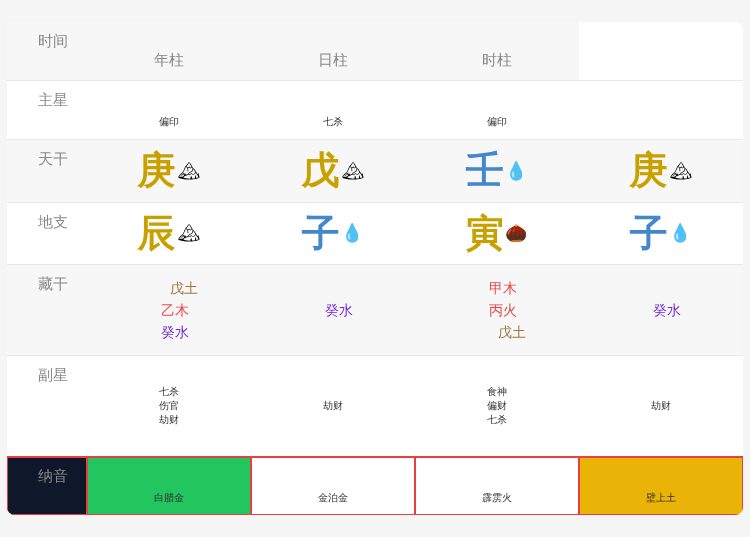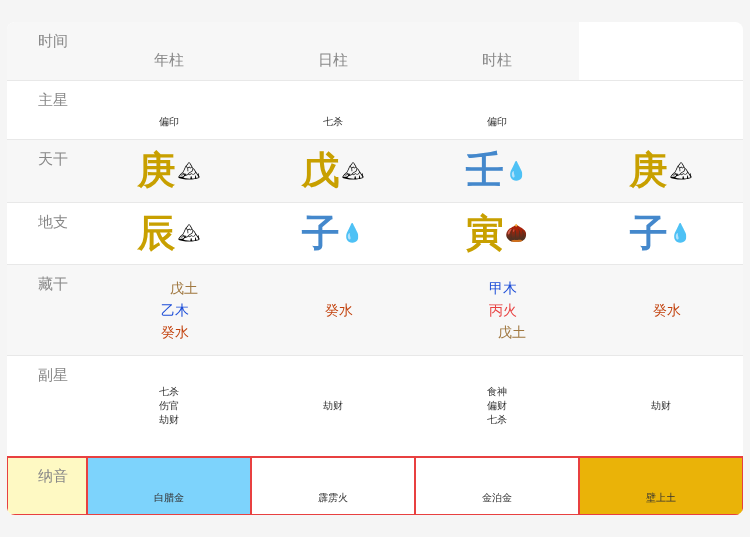--- a/index.html
+++ b/index.html
@@ -72,27 +72,27 @@
     }
 
     .text-large-blue {
       color: #4488cc;
       font-size: 38px;
       font-weight: bold;
       line-height: 1.1;
     }
 
     .text-green {
-      color: #1d4ed8;
+      color: #ef4444;
       font-size: 14px;
       line-height: 1.6;
     }
 
     .text-blue-small {
-      color: #c2410c;
+      color: #6d28d9;
       font-size: 14px;
       line-height: 1.6;
     }
 
     .text-red-small {
       color: #e84040;
       font-size: 14px;
       line-height: 1.6;
     }
 
@@ -279,30 +279,30 @@
       <span class="text-black">食神</span>
       <span class="text-black">偏财</span>
       <span class="text-black">七杀</span>
     </div>
     <div class="cell fu-cell row-bg-white multi-line">
       <span class="text-black">劫财</span>
     </div>
 
     <div class="divider-row"></div>
 
-    <div class="cell cell-label na-cell" style="background:#fef9c3; outline: 2px solid #e84040; outline-offset:-1px;">
+    <div class="cell cell-label na-cell" style="background:#0f172a; outline: 2px solid #e84040; outline-offset:-1px;">
       <span class="text-gray">纳音</span>
     </div>
-    <div class="cell na-cell" style="background:#7dd3fc; outline: 2px solid #e84040; outline-offset:-1px;">
+    <div class="cell na-cell" style="background:#22c55e; outline: 2px solid #e84040; outline-offset:-1px;">
       <span class="text-black">白腊金</span>
+    </div>
+    <div class="cell na-cell" style="background:#fff; outline: 2px solid #e84040; outline-offset:-1px;">
+      <span class="text-black">金泊金</span>
     </div>
     <div class="cell na-cell" style="background:#fff; outline: 2px solid #e84040; outline-offset:-1px;">
       <span class="text-black">霹雳火</span>
     </div>
-    <div class="cell na-cell" style="background:#fff; outline: 2px solid #e84040; outline-offset:-1px;">
-      <span class="text-black">金泊金</span>
-    </div>
     <div class="cell na-cell" style="background:#eab308; outline: 2px solid #e84040; outline-offset:-1px;">
       <span class="text-black">壁上土</span>
     </div>
 
   </div>
 </div>
 
 </body></html>

